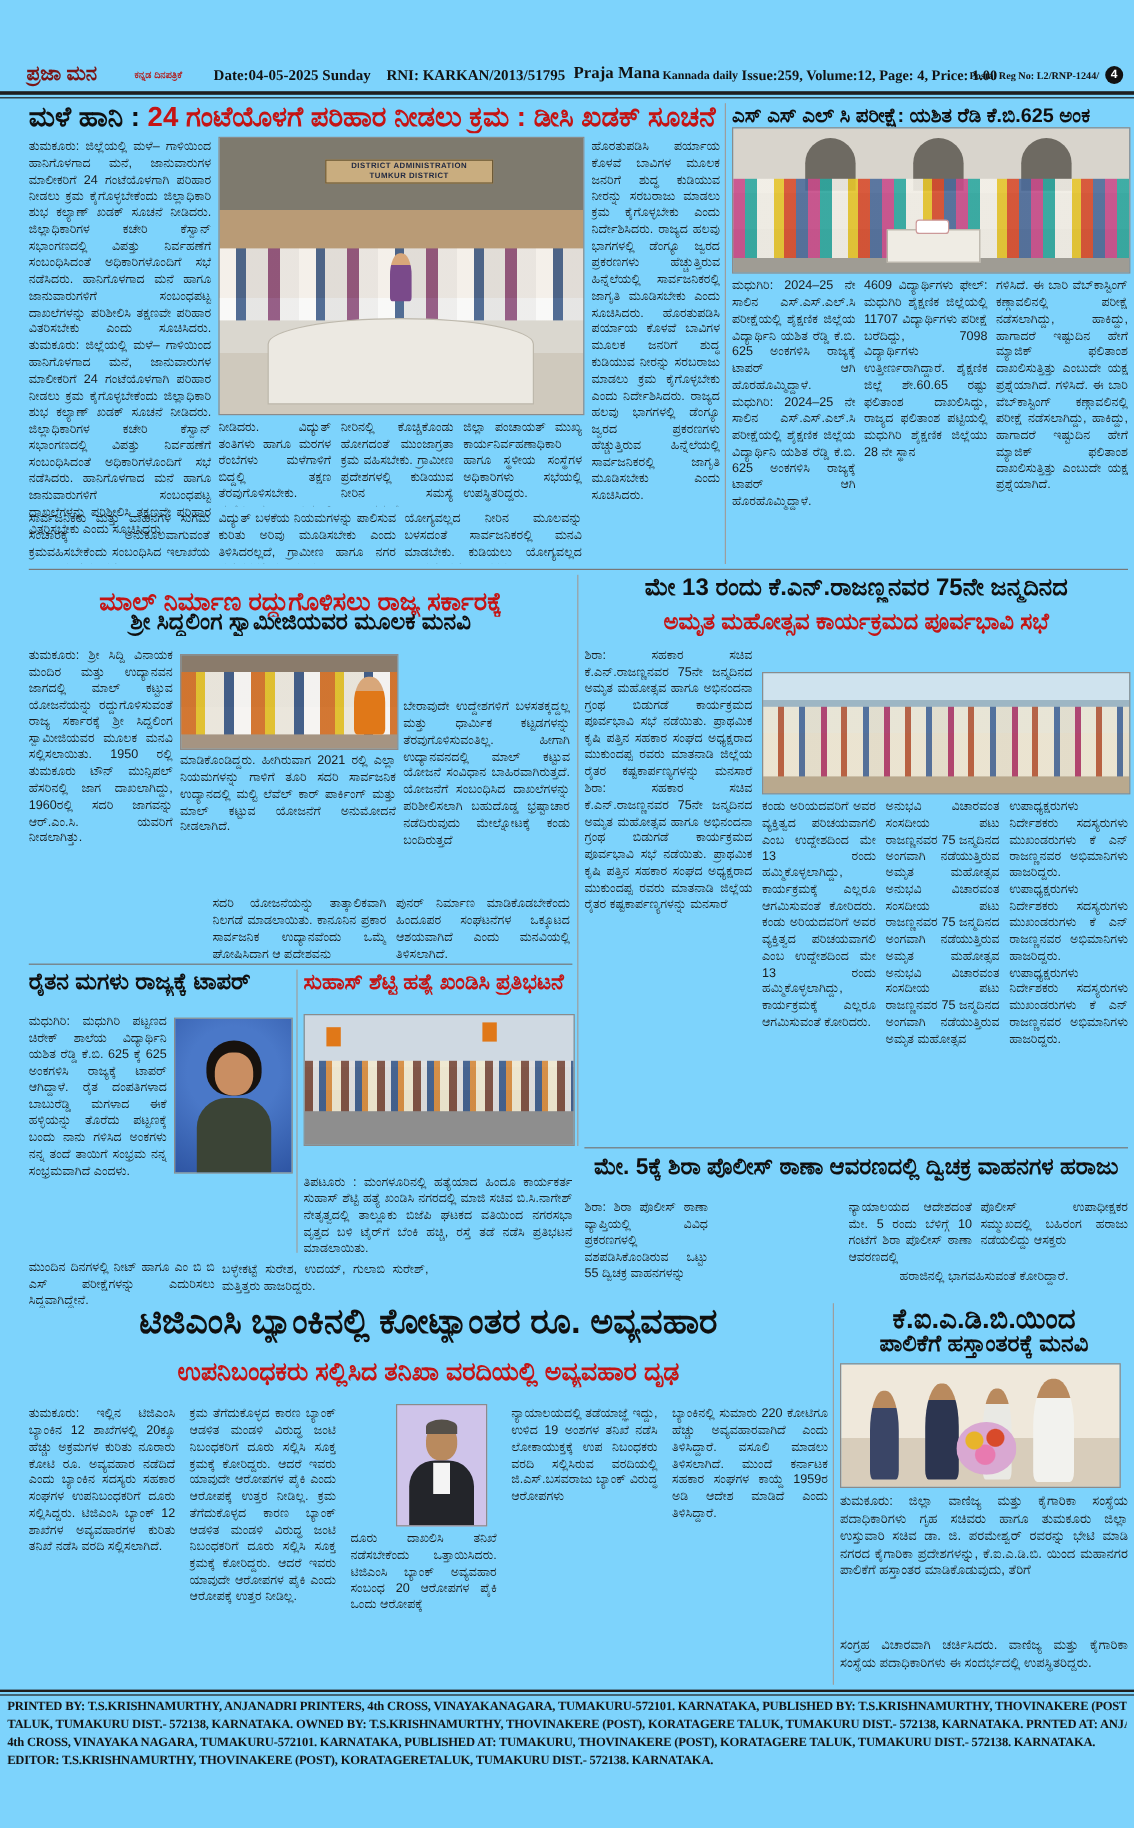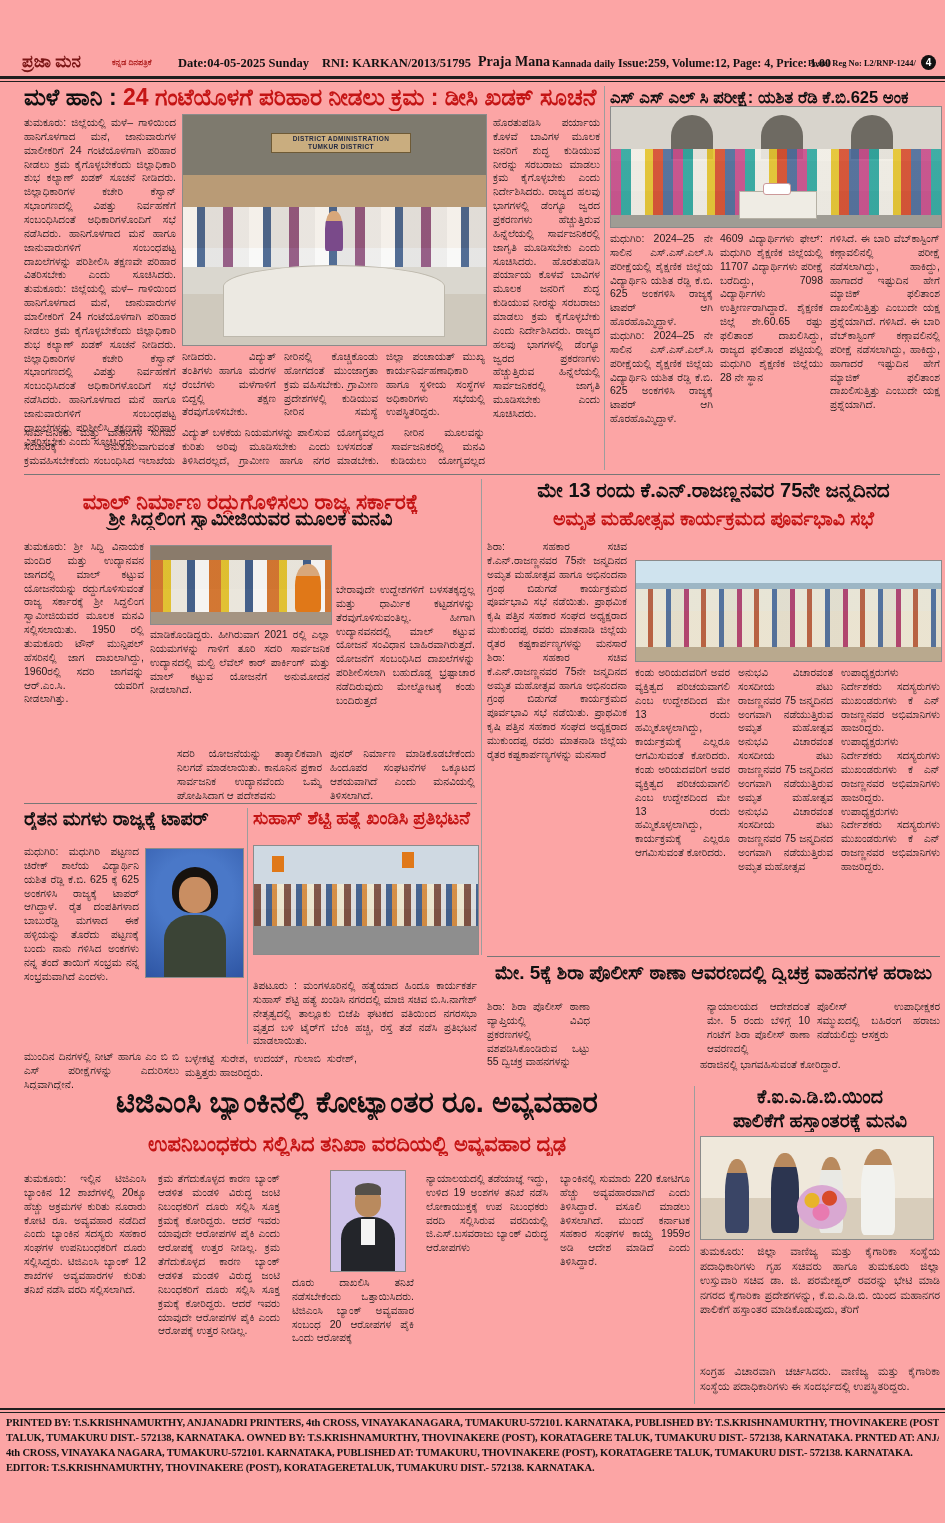--- a/index.html
+++ b/index.html
@@ -1,16 +1,16 @@
 <!DOCTYPE html>
 <html><head>
 <meta charset="utf-8">
 <style>
   html,body{margin:0;padding:0;background:#e9e9e9;}
-  #page{position:relative;width:945px;height:1523px;margin:0 auto;background:#fca5a5;
+  #page{position:relative;width:945px;height:1523px;margin:0 auto;background:#7dd3fc;
         font-family:"Liberation Sans",sans-serif;color:#191919;overflow:hidden;}
   .abs{position:absolute;}
   .mh{position:absolute;font-family:"Liberation Serif",serif;font-weight:bold;color:#121212;white-space:nowrap;overflow:hidden;}
   .logo{font-family:"Liberation Serif",serif;font-weight:bold;}
   .hl{position:absolute;font-weight:bold;color:#101010;white-space:nowrap;overflow:hidden;}
   .red{color:#c41414;}
   .center{text-align:center;}
   .col{position:absolute;font-size:10.5px;line-height:1.32;text-align:justify;color:#1c1c1c;overflow:hidden;word-break:break-word;}
   .rule{position:absolute;background:#1f1f1f;}
   .lrule{position:absolute;background:#777;}
@@ -127,38 +127,38 @@
   <div class="col" style="left:185px;top:1052px;width:172px;height:38px;">ಬಳ್ಳೇಕಟ್ಟೆ ಸುರೇಶ, ಉದಯ್, ಗುಲಾಬಿ ಸುರೇಶ್, ಮತ್ತಿತ್ತರು ಹಾಜರಿದ್ದರು.</div>
 
   <div class="vrule" style="left:247px;top:808px;height:236px;"></div>
   <div class="lrule" style="left:24px;top:803px;width:453px;height:1px;"></div>
 
   <div class="lrule" style="left:487px;top:956px;width:453px;height:1px;"></div>
   <div class="hl center" style="left:487px;top:962px;width:453px;font-size:19px;">ಮೇ. 5ಕ್ಕೆ ಶಿರಾ ಪೊಲೀಸ್ ಠಾಣಾ ಆವರಣದಲ್ಲಿ ದ್ವಿಚಕ್ರ ವಾಹನಗಳ ಹರಾಜು</div>
   <div class="col" style="left:487px;top:1000px;width:103px;height:84px;">ಶಿರಾ: ಶಿರಾ ಪೊಲೀಸ್ ಠಾಣಾ ವ್ಯಾಪ್ತಿಯಲ್ಲಿ ವಿವಿಧ ಪ್ರಕರಣಗಳಲ್ಲಿ ವಶಪಡಿಸಿಕೊಂಡಿರುವ ಒಟ್ಟು 55 ದ್ವಿಚಕ್ರ ವಾಹನಗಳನ್ನು</div>
   <div class="col" style="left:707px;top:1000px;width:103px;height:84px;">ನ್ಯಾಯಾಲಯದ ಆದೇಶದಂತೆ ಮೇ. 5 ರಂದು ಬೆಳಿಗ್ಗೆ 10 ಗಂಟೆಗೆ ಶಿರಾ ಪೊಲೀಸ್ ಠಾಣಾ ಆವರಣದಲ್ಲಿ</div>
   <div class="col" style="left:817px;top:1000px;width:123px;height:54px;">ಪೊಲೀಸ್ ಉಪಾಧೀಕ್ಷಕರ ಸಮ್ಮುಖದಲ್ಲಿ ಬಹಿರಂಗ ಹರಾಜು ನಡೆಯಲಿದ್ದು ಆಸಕ್ತರು</div>
-  <div class="col center" style="left:700px;top:1058px;width:240px;height:26px;text-align:left;">ಹರಾಜಿನಲ್ಲಿ ಭಾಗವಹಿಸುವಂತೆ ಕೋರಿದ್ದಾರೆ.</div>
+  <div class="col center" style="left:700px;top:1058px;width:240px;height:26px;text-align:center;">ಹರಾಜಿನಲ್ಲಿ ಭಾಗವಹಿಸುವಂತೆ ಕೋರಿದ್ದಾರೆ.</div>
 
   <div class="hl center" style="left:24px;top:1086px;width:666px;font-size:29px;">ಟಿಜಿಎಂಸಿ ಬ್ಯಾಂಕಿನಲ್ಲಿ ಕೋಟ್ಯಾಂತರ ರೂ. ಅವ್ಯವಹಾರ</div>
   <div class="hl red center" style="left:24px;top:1132px;width:666px;font-size:21px;">ಉಪನಿಬಂಧಕರು ಸಲ್ಲಿಸಿದ ತನಿಖಾ ವರದಿಯಲ್ಲಿ ಅವ್ಯವಹಾರ ದೃಢ</div>
   <div class="col" style="left:24px;top:1172px;width:122px;height:230px;">ತುಮಕೂರು: ಇಲ್ಲಿನ ಟಿಜಿಎಂಸಿ ಬ್ಯಾಂಕಿನ 12 ಶಾಖೆಗಳಲ್ಲಿ 20ಕ್ಕೂ ಹೆಚ್ಚು ಅಕ್ರಮಗಳ ಕುರಿತು ನೂರಾರು ಕೋಟಿ ರೂ. ಅವ್ಯವಹಾರ ನಡೆದಿದೆ ಎಂದು ಬ್ಯಾಂಕಿನ ಸದಸ್ಯರು ಸಹಕಾರ ಸಂಘಗಳ ಉಪನಿಬಂಧಕರಿಗೆ ದೂರು ಸಲ್ಲಿಸಿದ್ದರು. ಟಿಜಿಎಂಸಿ ಬ್ಯಾಂಕ್ 12 ಶಾಖೆಗಳ ಅವ್ಯವಹಾರಗಳ ಕುರಿತು ತನಿಖೆ ನಡೆಸಿ ವರದಿ ಸಲ್ಲಿಸಲಾಗಿದೆ.</div>
   <div class="col" style="left:158px;top:1172px;width:122px;height:230px;">ಕ್ರಮ ತೆಗೆದುಕೊಳ್ಳದ ಕಾರಣ ಬ್ಯಾಂಕ್ ಆಡಳಿತ ಮಂಡಳಿ ವಿರುದ್ಧ ಜಂಟಿ ನಿಬಂಧಕರಿಗೆ ದೂರು ಸಲ್ಲಿಸಿ ಸೂಕ್ತ ಕ್ರಮಕ್ಕೆ ಕೋರಿದ್ದರು. ಆದರೆ ಇವರು ಯಾವುದೇ ಆರೋಪಗಳ ಪೈಕಿ ಎಂದು ಆರೋಪಕ್ಕೆ ಉತ್ತರ ನೀಡಿಲ್ಲ. ಕ್ರಮ ತೆಗೆದುಕೊಳ್ಳದ ಕಾರಣ ಬ್ಯಾಂಕ್ ಆಡಳಿತ ಮಂಡಳಿ ವಿರುದ್ಧ ಜಂಟಿ ನಿಬಂಧಕರಿಗೆ ದೂರು ಸಲ್ಲಿಸಿ ಸೂಕ್ತ ಕ್ರಮಕ್ಕೆ ಕೋರಿದ್ದರು. ಆದರೆ ಇವರು ಯಾವುದೇ ಆರೋಪಗಳ ಪೈಕಿ ಎಂದು ಆರೋಪಕ್ಕೆ ಉತ್ತರ ನೀಡಿಲ್ಲ.</div>
   <div class="photo" style="left:330px;top:1170px;width:74px;height:100px;background:#cfc4ea;">
     <div class="abs" style="left:24px;top:16px;width:26px;height:30px;background:#b98a5e;border-radius:45%;"></div>
     <div class="abs" style="left:24px;top:12px;width:26px;height:12px;background:#555049;border-radius:50% 50% 0 0;"></div>
     <div class="abs" style="left:10px;top:46px;width:54px;height:54px;background:#23252a;border-radius:40% 40% 0 0;"></div>
     <div class="abs" style="left:30px;top:48px;width:14px;height:26px;background:#f4f4f4;"></div>
   </div>
   <div class="col" style="left:292px;top:1276px;width:122px;height:126px;">ದೂರು ದಾಖಲಿಸಿ ತನಿಖೆ ನಡೆಸಬೇಕೆಂದು ಒತ್ತಾಯಿಸಿದರು. ಟಿಜಿಎಂಸಿ ಬ್ಯಾಂಕ್ ಅವ್ಯವಹಾರ ಸಂಬಂಧ 20 ಆರೋಪಗಳ ಪೈಕಿ ಒಂದು ಆರೋಪಕ್ಕೆ</div>
   <div class="col" style="left:426px;top:1172px;width:122px;height:230px;">ನ್ಯಾಯಾಲಯದಲ್ಲಿ ತಡೆಯಾಜ್ಞೆ ಇದ್ದು, ಉಳಿದ 19 ಅಂಶಗಳ ತನಿಖೆ ನಡೆಸಿ ಲೋಕಾಯುಕ್ತಕ್ಕೆ ಉಪ ನಿಬಂಧಕರು ವರದಿ ಸಲ್ಲಿಸಿರುವ ವರದಿಯಲ್ಲಿ ಜಿ.ಎಸ್.ಬಸವರಾಜು ಬ್ಯಾಂಕ್ ವಿರುದ್ಧ ಆರೋಪಗಳು</div>
   <div class="col" style="left:560px;top:1172px;width:130px;height:230px;">ಬ್ಯಾಂಕಿನಲ್ಲಿ ಸುಮಾರು 220 ಕೋಟಿಗೂ ಹೆಚ್ಚು ಅವ್ಯವಹಾರವಾಗಿದೆ ಎಂದು ತಿಳಿಸಿದ್ದಾರೆ. ವಸೂಲಿ ಮಾಡಲು ತಿಳಿಸಲಾಗಿದೆ. ಮುಂದೆ ಕರ್ನಾಟಕ ಸಹಕಾರ ಸಂಘಗಳ ಕಾಯ್ದೆ 1959ರ ಅಡಿ ಆದೇಶ ಮಾಡಿದೆ ಎಂದು ತಿಳಿಸಿದ್ದಾರೆ.</div>
 
   <div class="vrule" style="left:694px;top:1086px;height:318px;"></div>
-  <div class="hl center" style="left:700px;top:1086px;width:240px;font-size:19px;">ಕೆ.ಐ.ಎ.ಡಿ.ಬಿ.ಯಿಂದ</div>
+  <div class="hl center" style="left:700px;top:1086px;width:240px;font-size:23px;">ಕೆ.ಐ.ಎ.ಡಿ.ಬಿ.ಯಿಂದ</div>
   <div class="hl center" style="left:700px;top:1110px;width:240px;font-size:19px;">ಪಾಲಿಕೆಗೆ ಹಸ್ತಾಂತರಕ್ಕೆ ಮನವಿ</div>
   <div class="photo" style="left:700px;top:1136px;width:232px;height:102px;background:linear-gradient(#efe8db 0 60%, #d8cdbb 60% 100%);">
     <div class="person" style="left:24px;top:22px;width:24px;height:74px;background:linear-gradient(#b98a5e 0 14px,#3a4566 14px);"></div>
     <div class="person" style="left:70px;top:16px;width:28px;height:80px;background:linear-gradient(#b98a5e 0 14px,#2c3550 14px);"></div>
     <div class="person" style="left:118px;top:20px;width:24px;height:76px;background:linear-gradient(#b98a5e 0 13px,#e9e9e4 13px);"></div>
     <div class="person" style="left:160px;top:12px;width:34px;height:86px;background:linear-gradient(#b98a5e 0 16px,#f2f2ee 16px);"></div>
     <div class="abs" style="left:96px;top:48px;width:50px;height:44px;border-radius:50%;background:radial-gradient(circle at 30% 35%, #e8b42a 0 7px, transparent 8px),radial-gradient(circle at 65% 30%, #d84a2a 0 7px, transparent 8px),radial-gradient(circle at 48% 62%, #e87ab0 0 8px, transparent 9px),#d9a8d2;"></div>
   </div>
   <div class="col" style="left:700px;top:1244px;width:240px;height:118px;font-size:11px;">ತುಮಕೂರು: ಜಿಲ್ಲಾ ವಾಣಿಜ್ಯ ಮತ್ತು ಕೈಗಾರಿಕಾ ಸಂಸ್ಥೆಯ ಪದಾಧಿಕಾರಿಗಳು ಗೃಹ ಸಚಿವರು ಹಾಗೂ ತುಮಕೂರು ಜಿಲ್ಲಾ ಉಸ್ತುವಾರಿ ಸಚಿವ ಡಾ. ಜಿ. ಪರಮೇಶ್ವರ್ ರವರನ್ನು ಭೇಟಿ ಮಾಡಿ ನಗರದ ಕೈಗಾರಿಕಾ ಪ್ರದೇಶಗಳನ್ನು, ಕೆ.ಐ.ಎ.ಡಿ.ಬಿ. ಯಿಂದ ಮಹಾನಗರ ಪಾಲಿಕೆಗೆ ಹಸ್ತಾಂತರ ಮಾಡಿಕೊಡುವುದು, ತೆರಿಗೆ</div>
   <div class="col" style="left:700px;top:1364px;width:240px;height:40px;font-size:11px;">ಸಂಗ್ರಹ ವಿಚಾರವಾಗಿ ಚರ್ಚಿಸಿದರು. ವಾಣಿಜ್ಯ ಮತ್ತು ಕೈಗಾರಿಕಾ ಸಂಸ್ಥೆಯ ಪದಾಧಿಕಾರಿಗಳು ಈ ಸಂದರ್ಭದಲ್ಲಿ ಉಪಸ್ಥಿತರಿದ್ದರು.</div>

